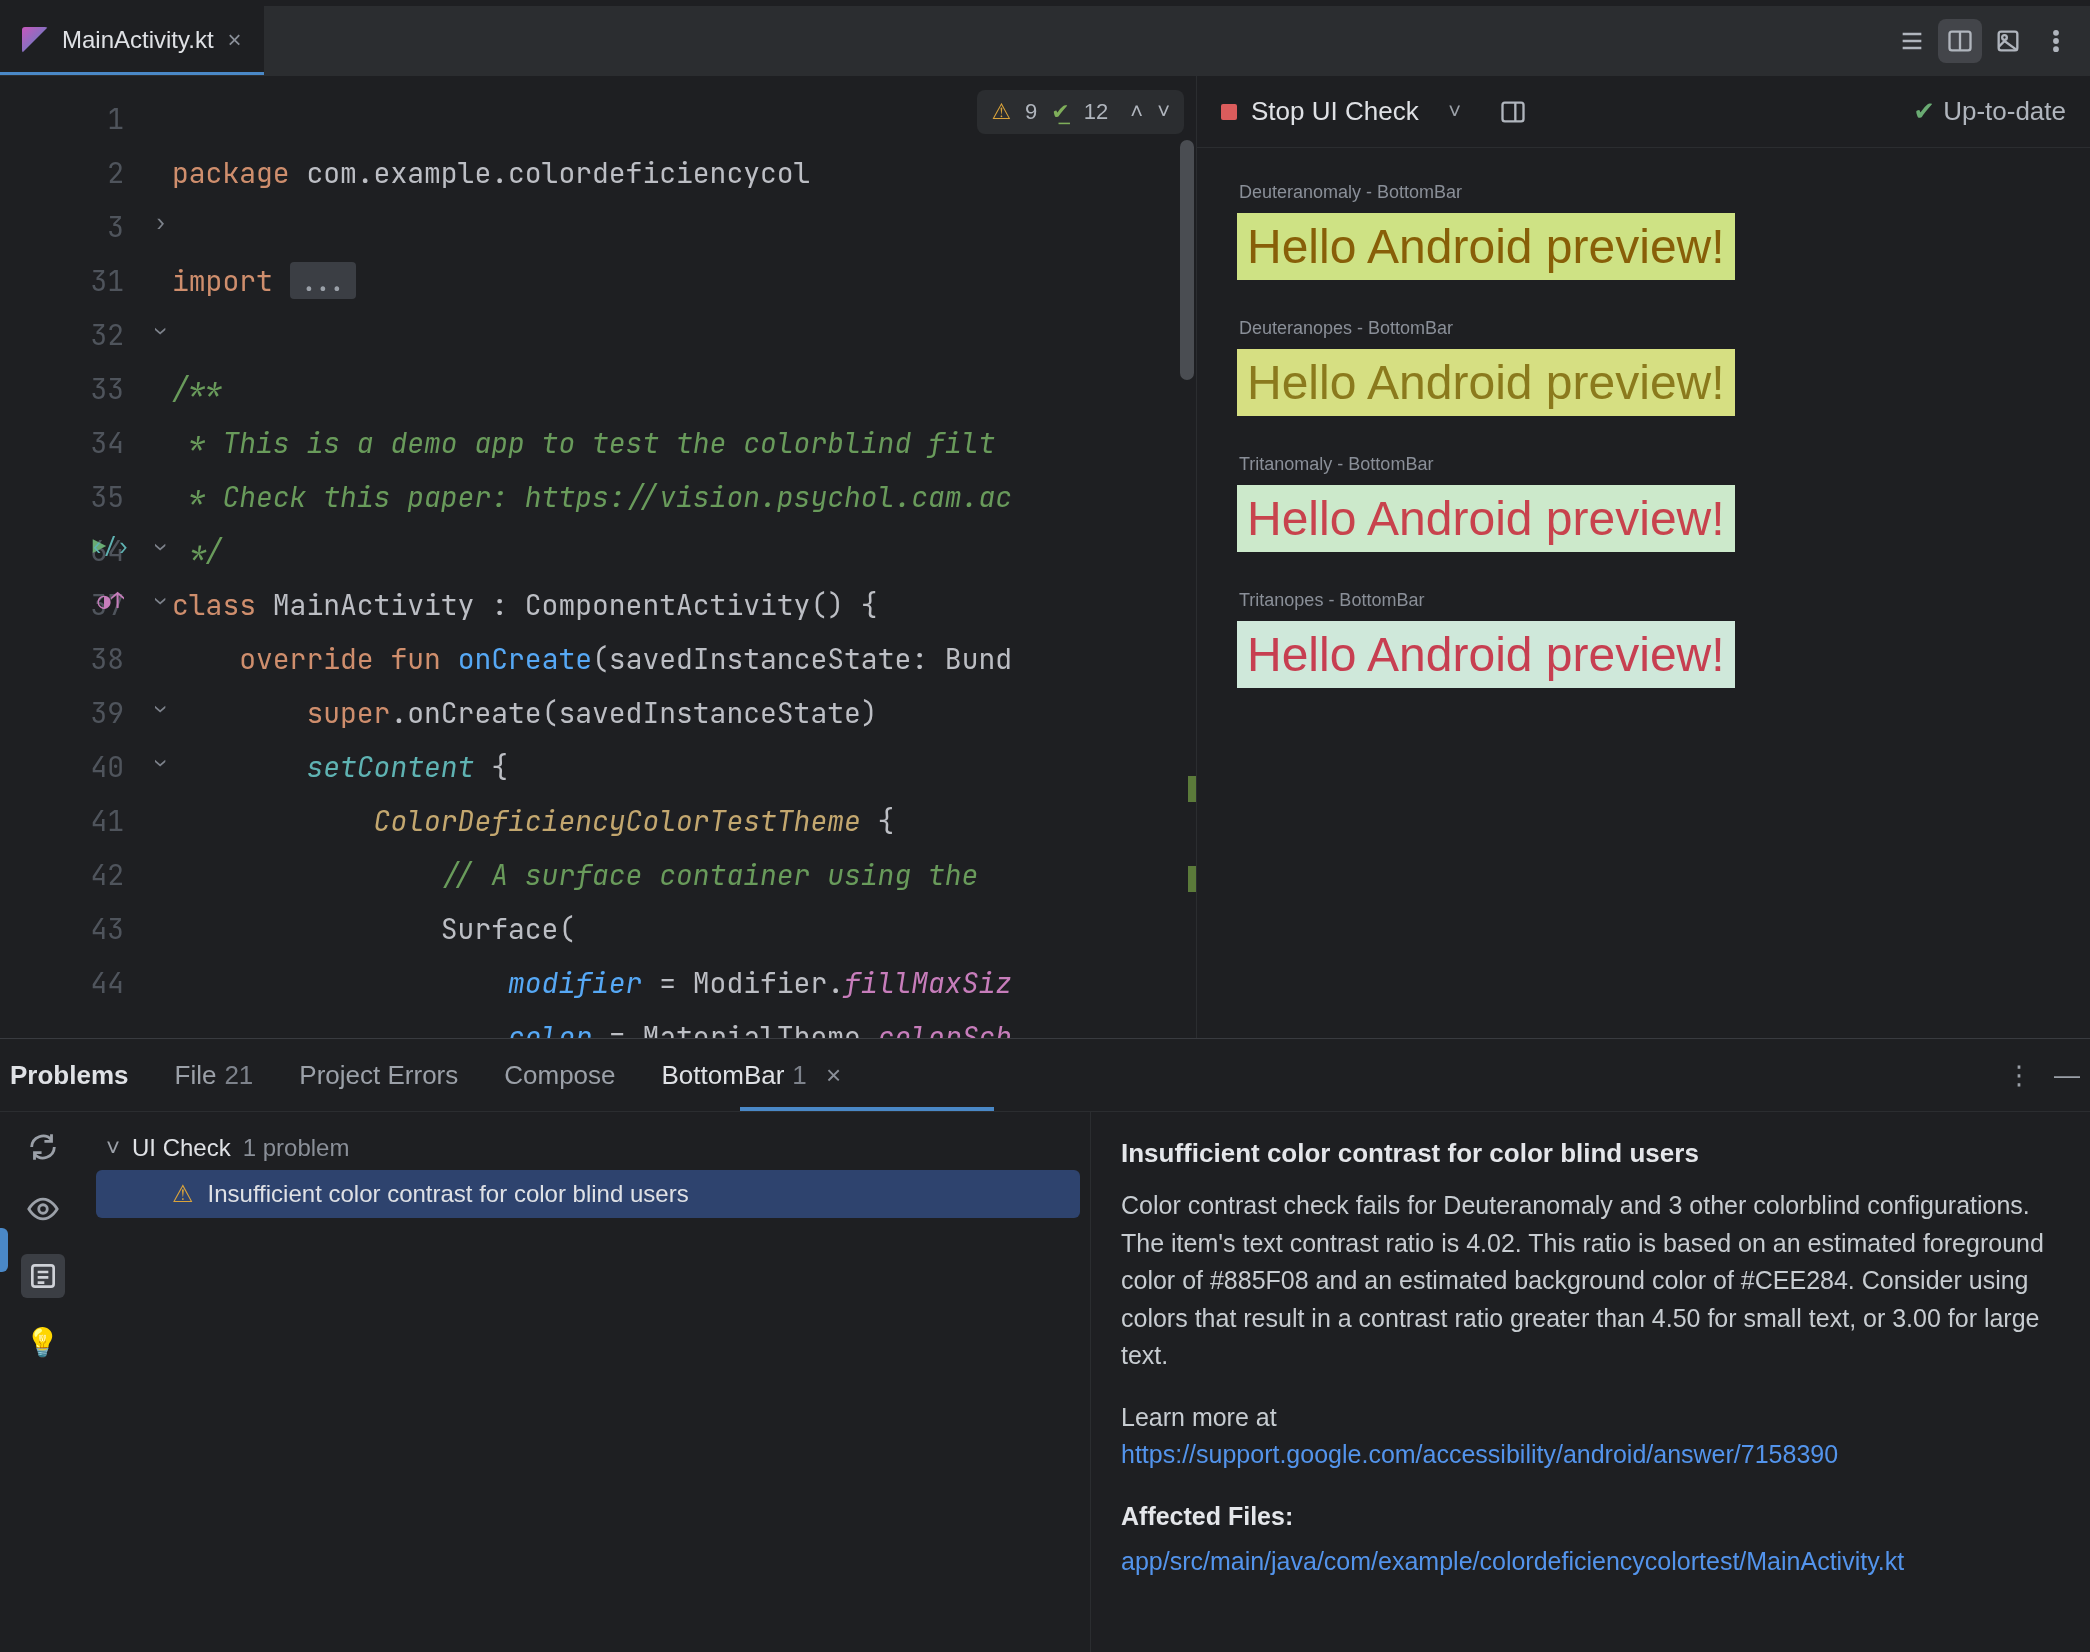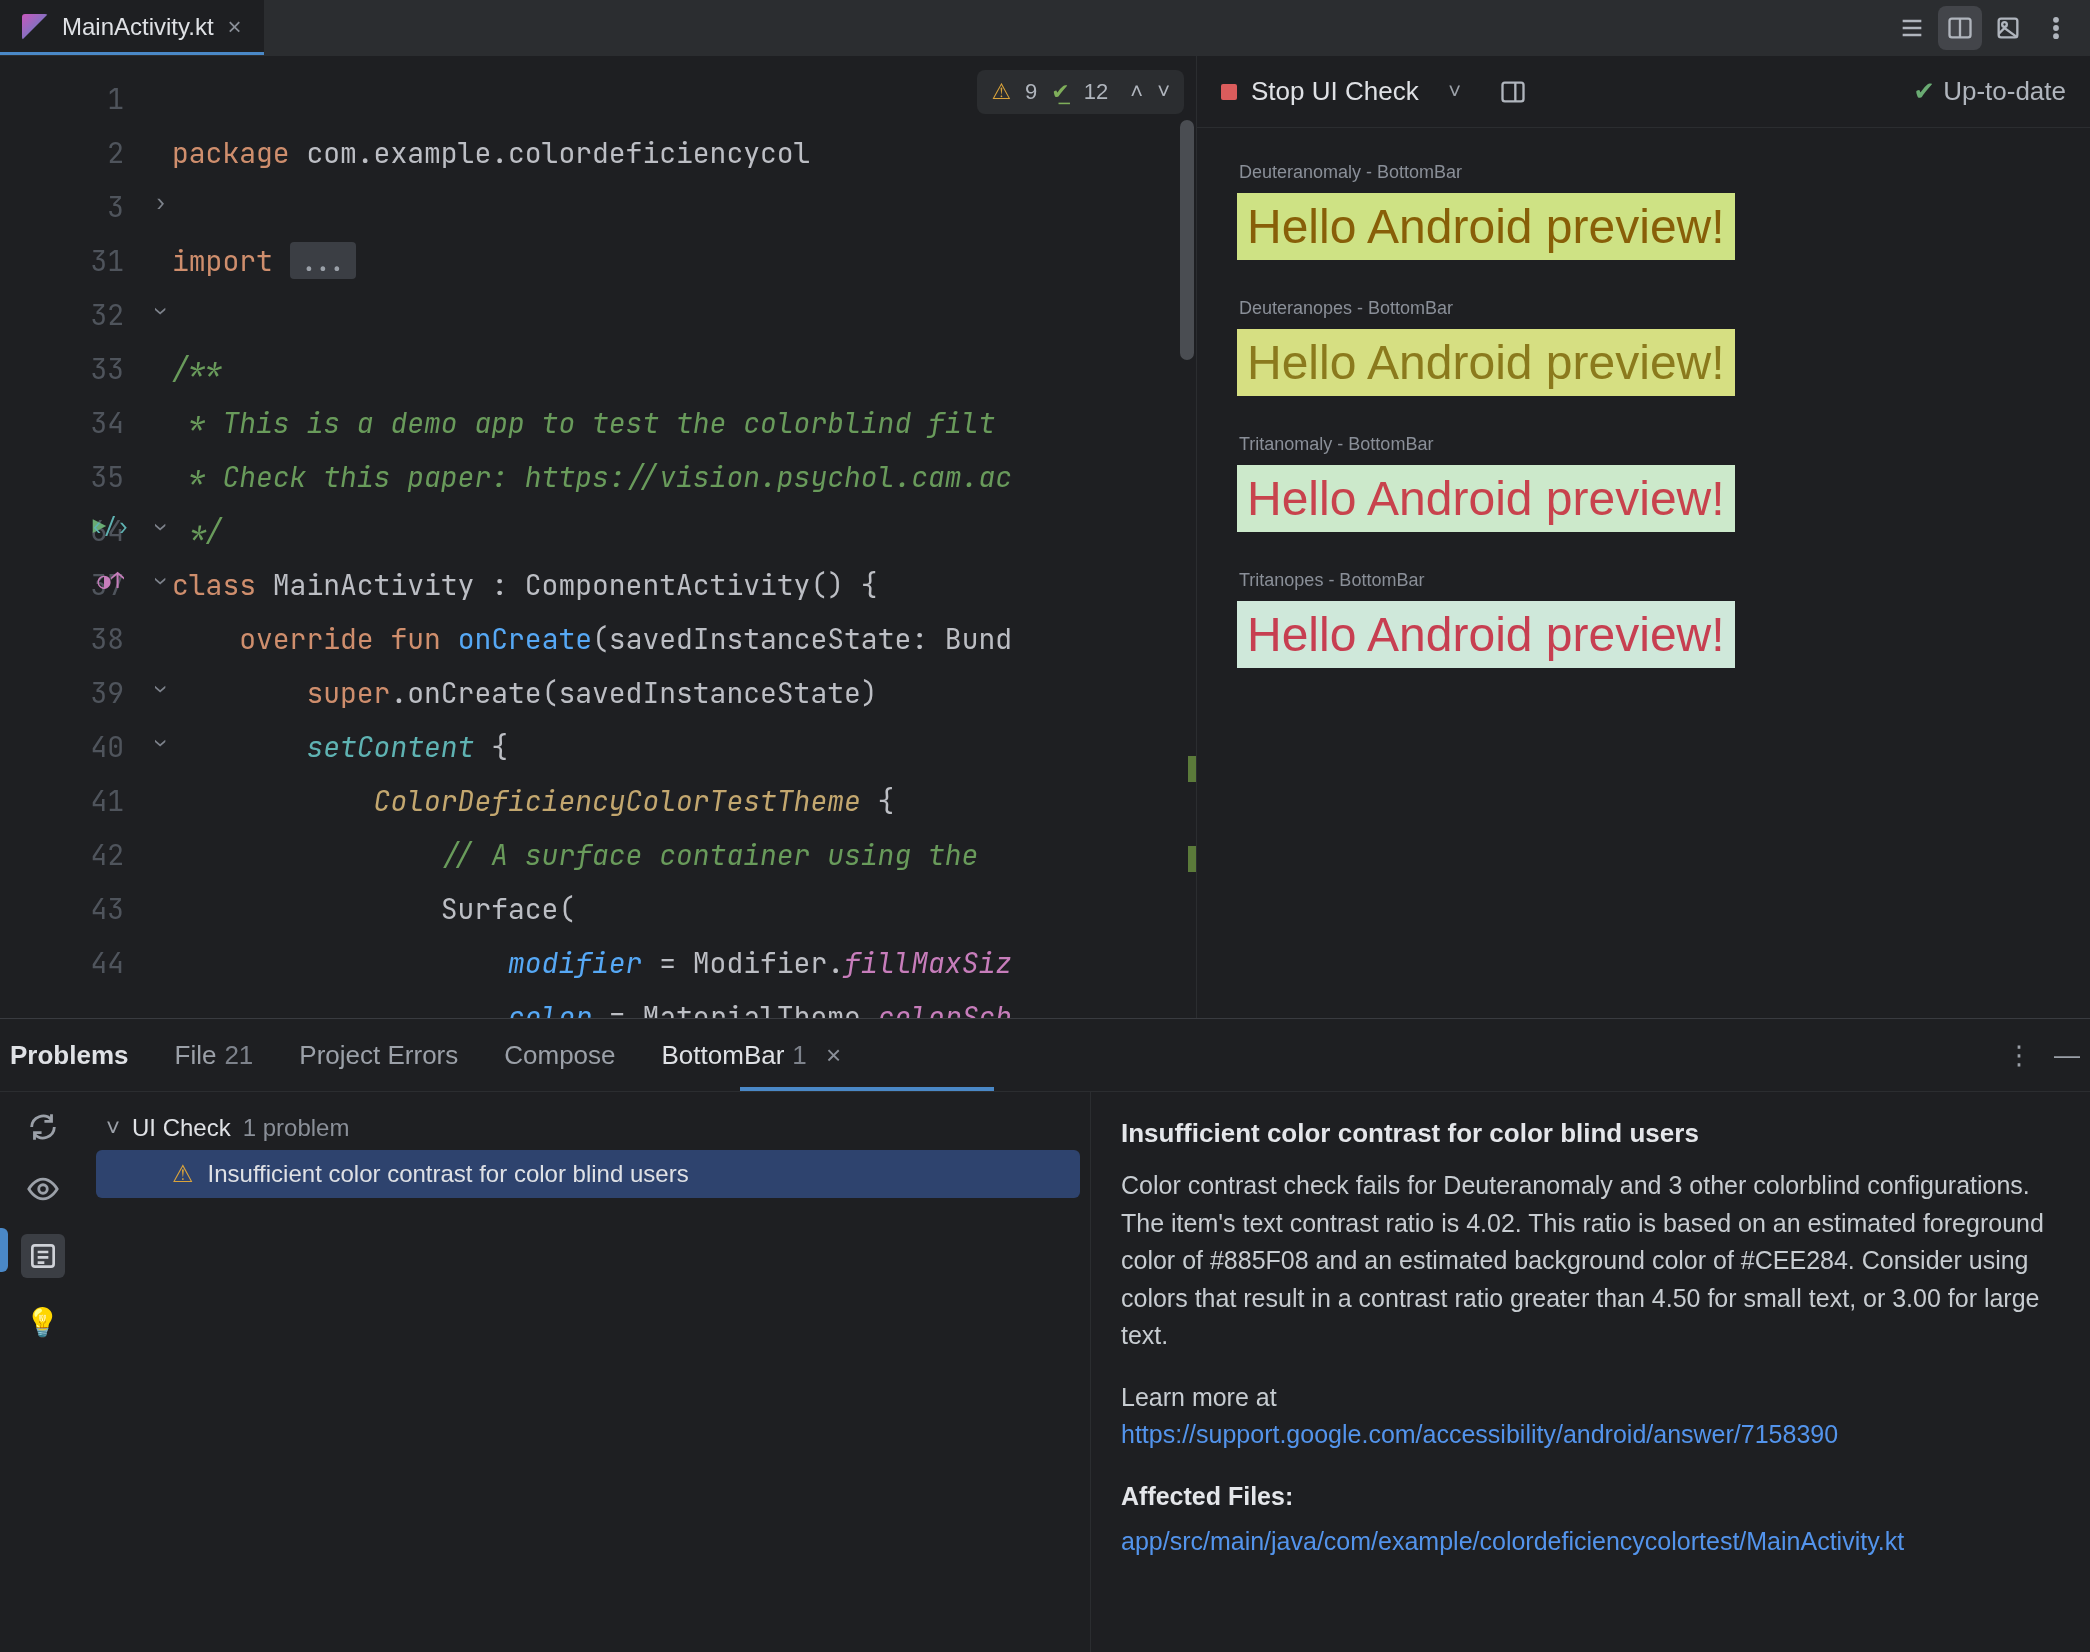--- a/index.html
+++ b/index.html
@@ -1,20 +1,20 @@
 <!DOCTYPE html>
 <html><head>
 <meta charset="utf-8">
 <style>
   * { box-sizing: border-box; margin: 0; padding: 0; }
   html, body { width: 2090px; height: 1652px; background: #1e1f22; color: #bcbec4; font-family: "Segoe UI", Arial, sans-serif; font-size: 22px; overflow: hidden; }
   .root { width: 100%; height: 100%; display: flex; flex-direction: column; }
 
   
-  .tabbar { height: 56px; display: flex; align-items: stretch; border-bottom: 1px solid #2b2d30; background: #c2410c; }
+  .tabbar { height: 70px; display: flex; align-items: stretch; border-bottom: 1px solid #2b2d30; background: #c2410c; margin-top: 6px; }
   .tab { display: flex; align-items: center; gap: 14px; padding: 0 22px; background: #1e1f22; border-top: 2px solid #1e1f22; border-bottom: 3px solid #4a88c7; color: #dfe1e5; font-size: 24px; position: relative; }
   .tab .kt-ico { width: 26px; height: 26px; display: inline-block; background: linear-gradient(135deg, #c757bc 0%, #4a88c7 100%); clip-path: polygon(0 0, 100% 0, 0 100%, 100% 100%, 0 100%); border-radius: 3px; }
   .tab .close { color: #8a8f98; font-size: 24px; }
   .tabbar-spacer { flex: 1; background: #2b2d30; }
   .tabbar-right { display: flex; align-items: center; gap: 4px; padding: 0 12px; background: #2b2d30; }
   .icon-btn { width: 44px; height: 44px; border-radius: 8px; display: flex; align-items: center; justify-content: center; color: #b0b5bd; }
   .icon-btn.active { background: #43454a; }
   .icon-btn svg { width: 28px; height: 28px; stroke: currentColor; fill: none; stroke-width: 2; }
 
   

